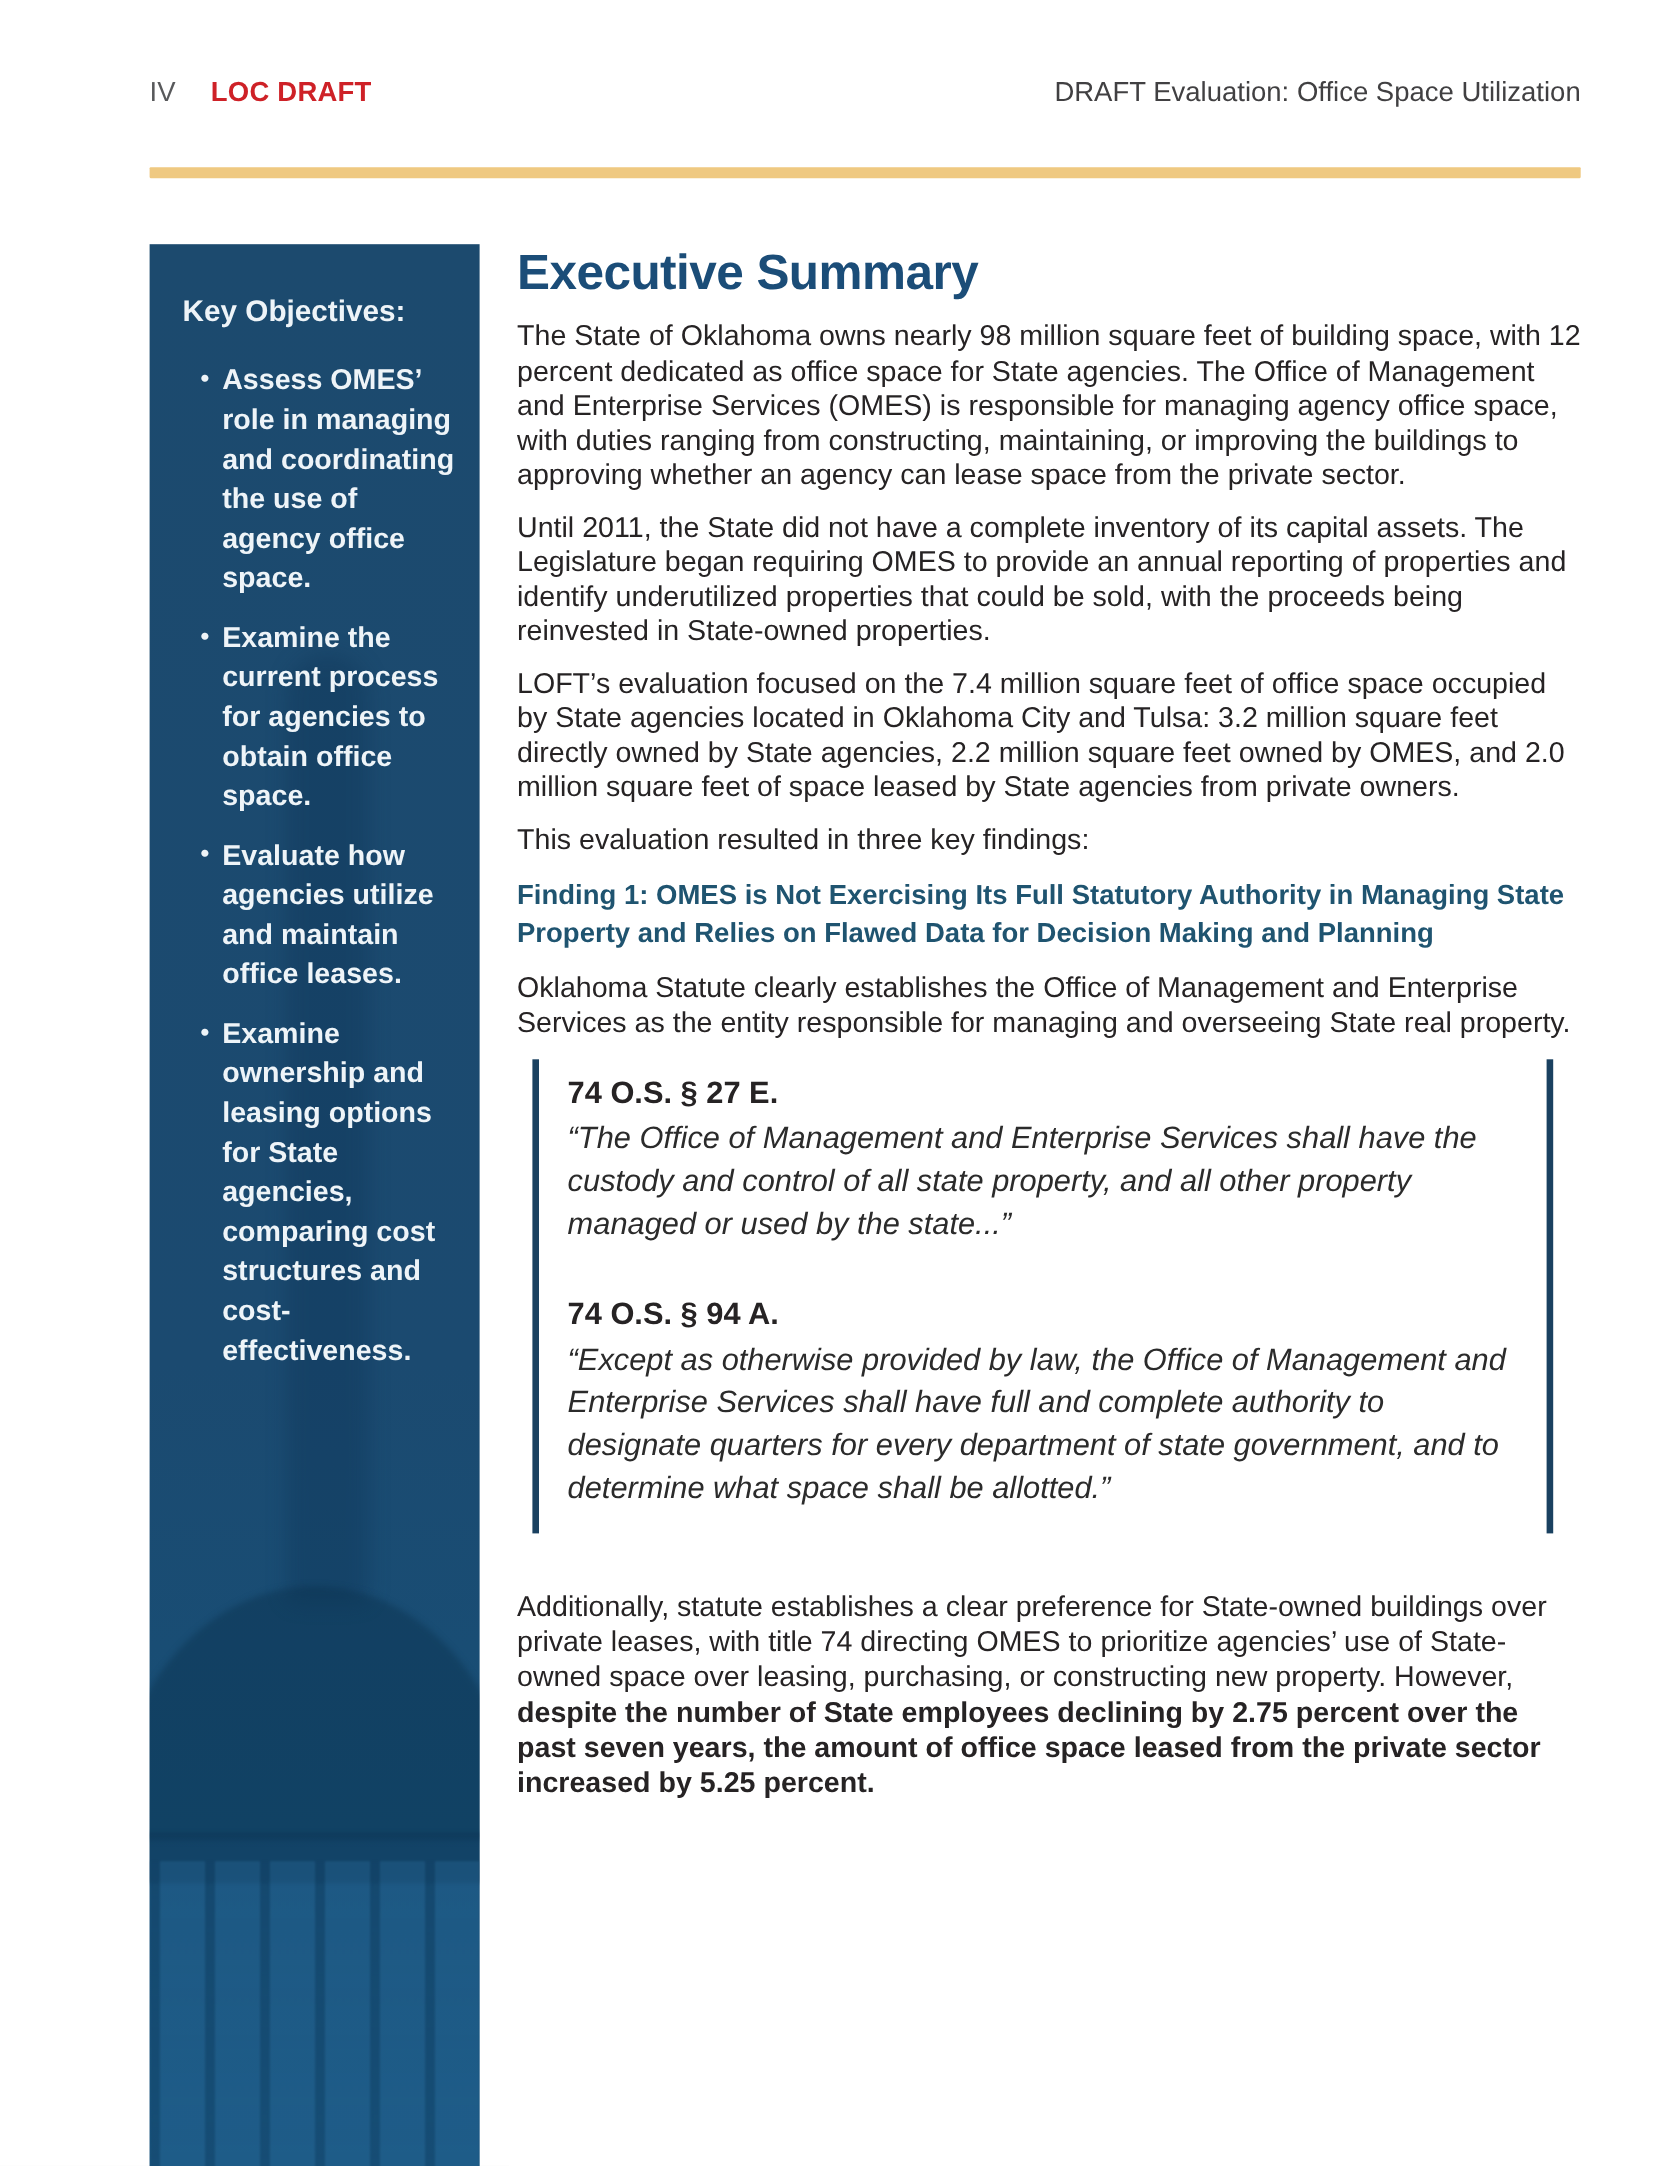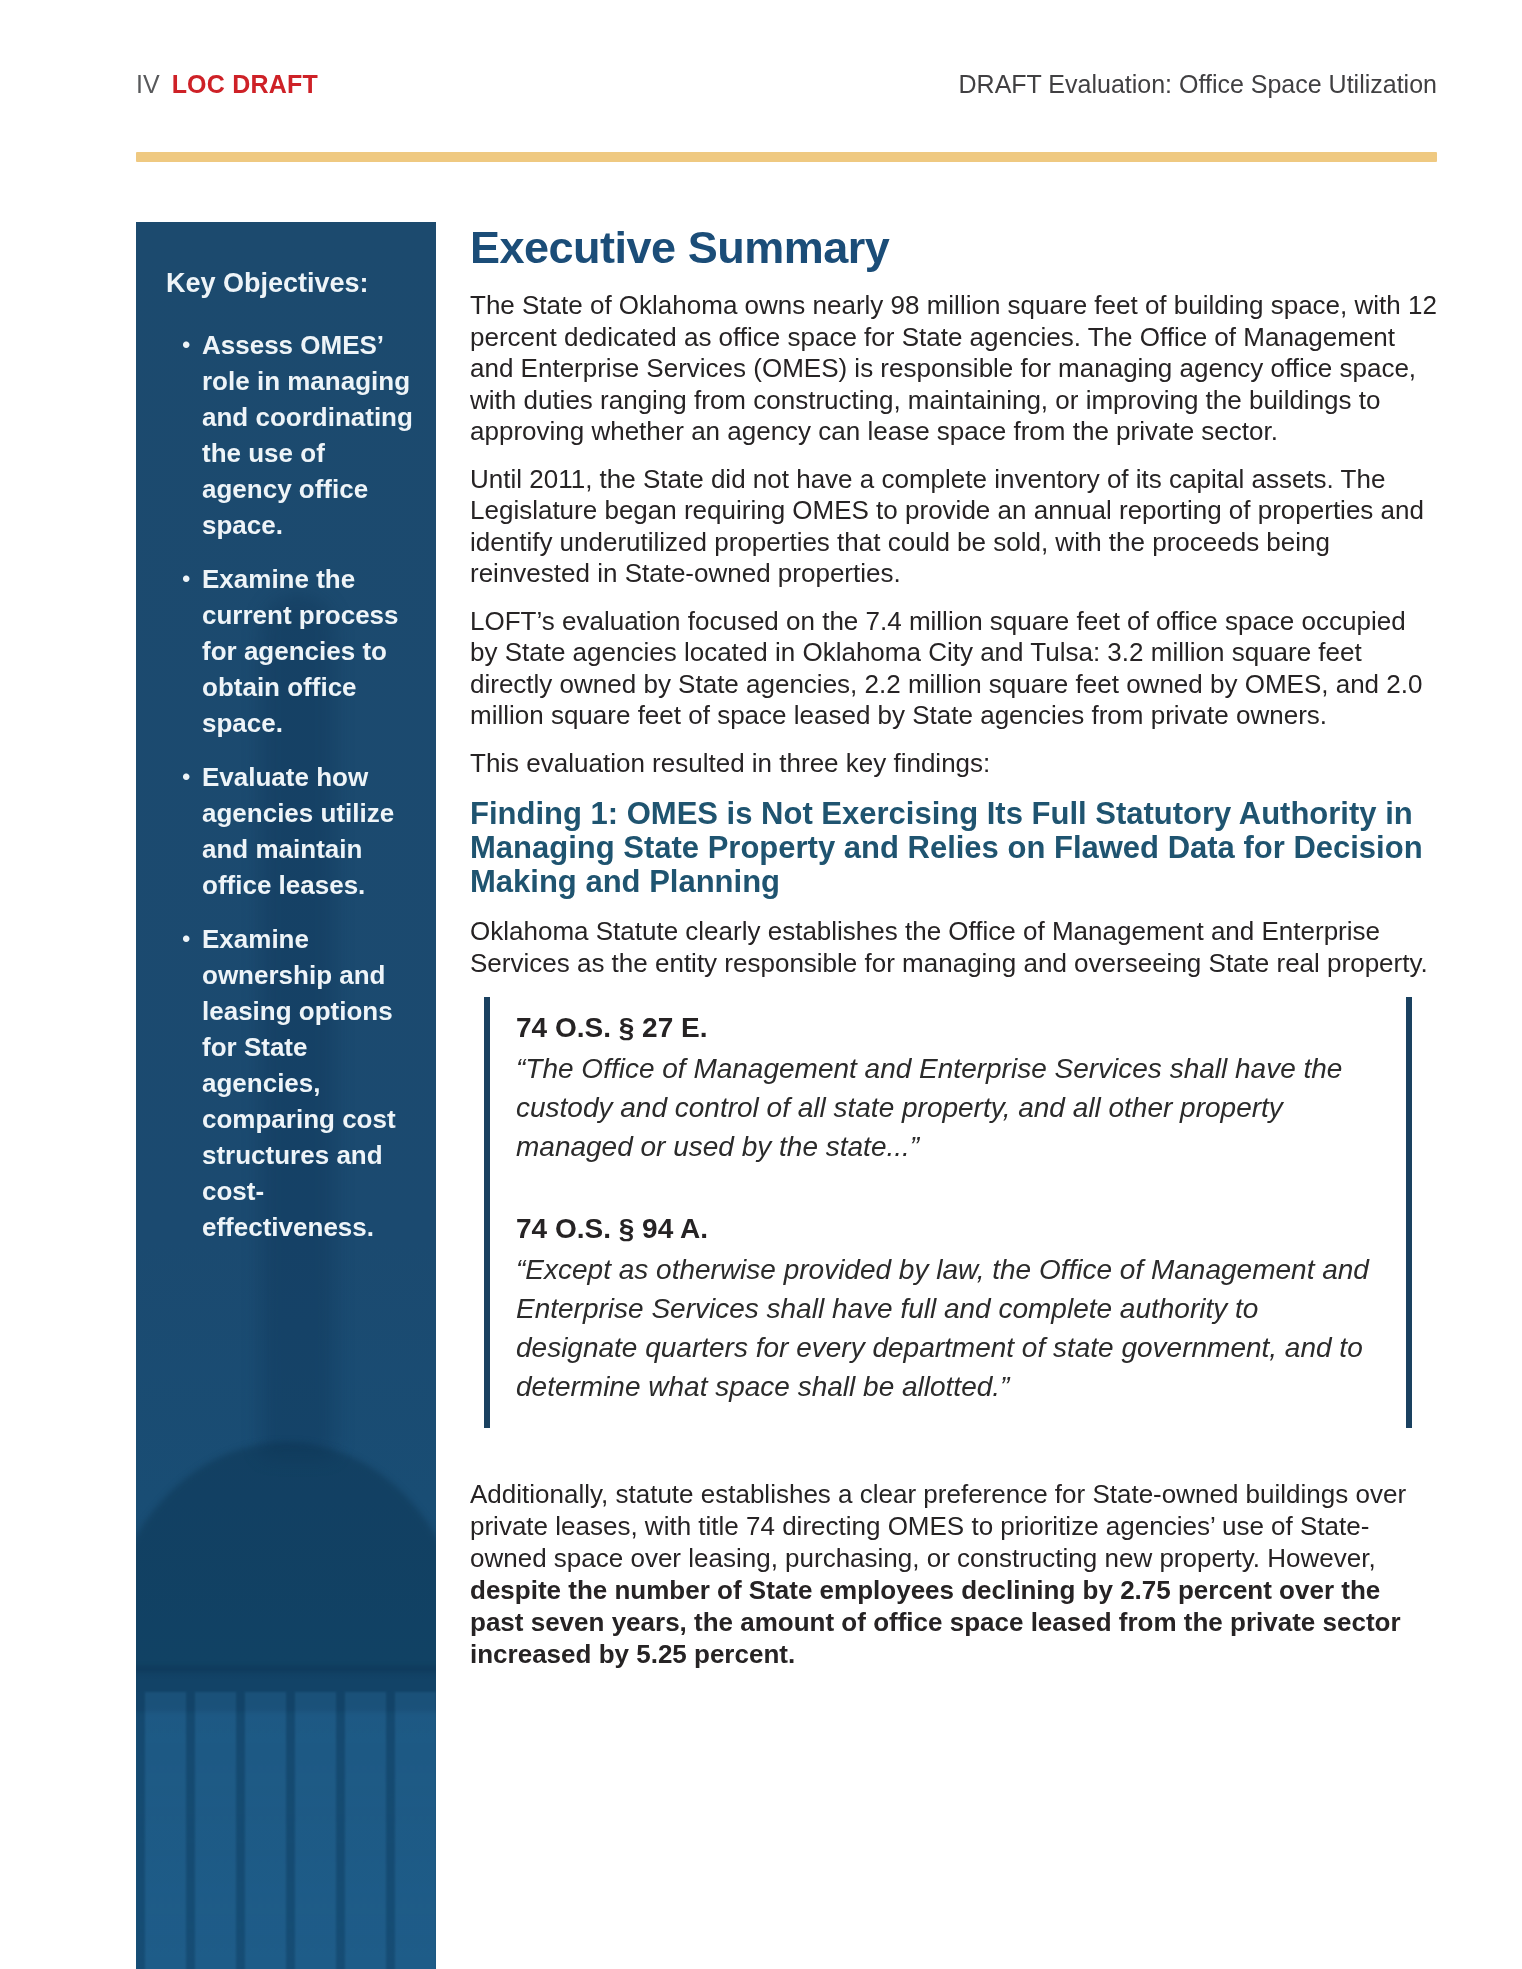--- a/index.html
+++ b/index.html
@@ -8,21 +8,21 @@
     position:relative; width:1522px; height:1969px; background:#ffffff;
     margin:0 auto; overflow:hidden;
     font-family:"Liberation Sans", sans-serif; color:#262324;
   }
   
   .header {
     position:absolute; top:70px; left:136px; right:85px;
     display:flex; justify-content:space-between; align-items:baseline;
     font-size:25px;
   }
-  .header-left { display:flex; gap:12px; align-items:center; }
+  .header-left { display:flex; gap:32px; align-items:center; }
   .page-number { color:#58595b; font-weight:400; }
   .draft-label { color:#ce2127; font-weight:700; letter-spacing:.2px; }
   .header-right { color:#414042; }
   .gold-rule {
     position:absolute; top:152px; left:136px; right:85px; height:10px;
     background:#efc981; border-radius:1px;
   }
   
   .content { position:absolute; top:222px; left:136px; right:85px; display:flex; align-items:flex-start; }
   
@@ -61,21 +61,21 @@
   .bullet-icon { flex:0 0 36px; font-size:24px; line-height:36px; padding-left:16px; }
   .objective-text { font-size:26px; font-weight:700; line-height:36px; width:212px; }
   
   .main { flex:1; margin-left:34px; }
   .page-title {
     font-size:45px; font-weight:700; color:#1b4d78;
     letter-spacing:-.5px; line-height:52px; margin-bottom:16px;
   }
   .para { font-size:26px; line-height:31.5px; margin-bottom:16px; color:#262324; }
   .finding-heading {
-    font-size:31px; font-weight:700; color:#1f5470;
+    font-size:25px; font-weight:700; color:#1f5470;
     line-height:34px; margin:18px 0 17px 0;
   }
   .quote-block {
     margin:18px 25px 0 14px;
     border-left:6px solid #1a4160; border-right:6px solid #1a4160;
     padding:12px 26px 22px 26px;
   }
   .quote-section + .quote-section { margin-top:44px; }
   .statute-ref { font-size:28px; font-weight:700; color:#262324; line-height:38px; }
   .statute-text { font-size:28px; font-style:italic; line-height:39px; color:#2b2b2b; margin-top:2px; }

